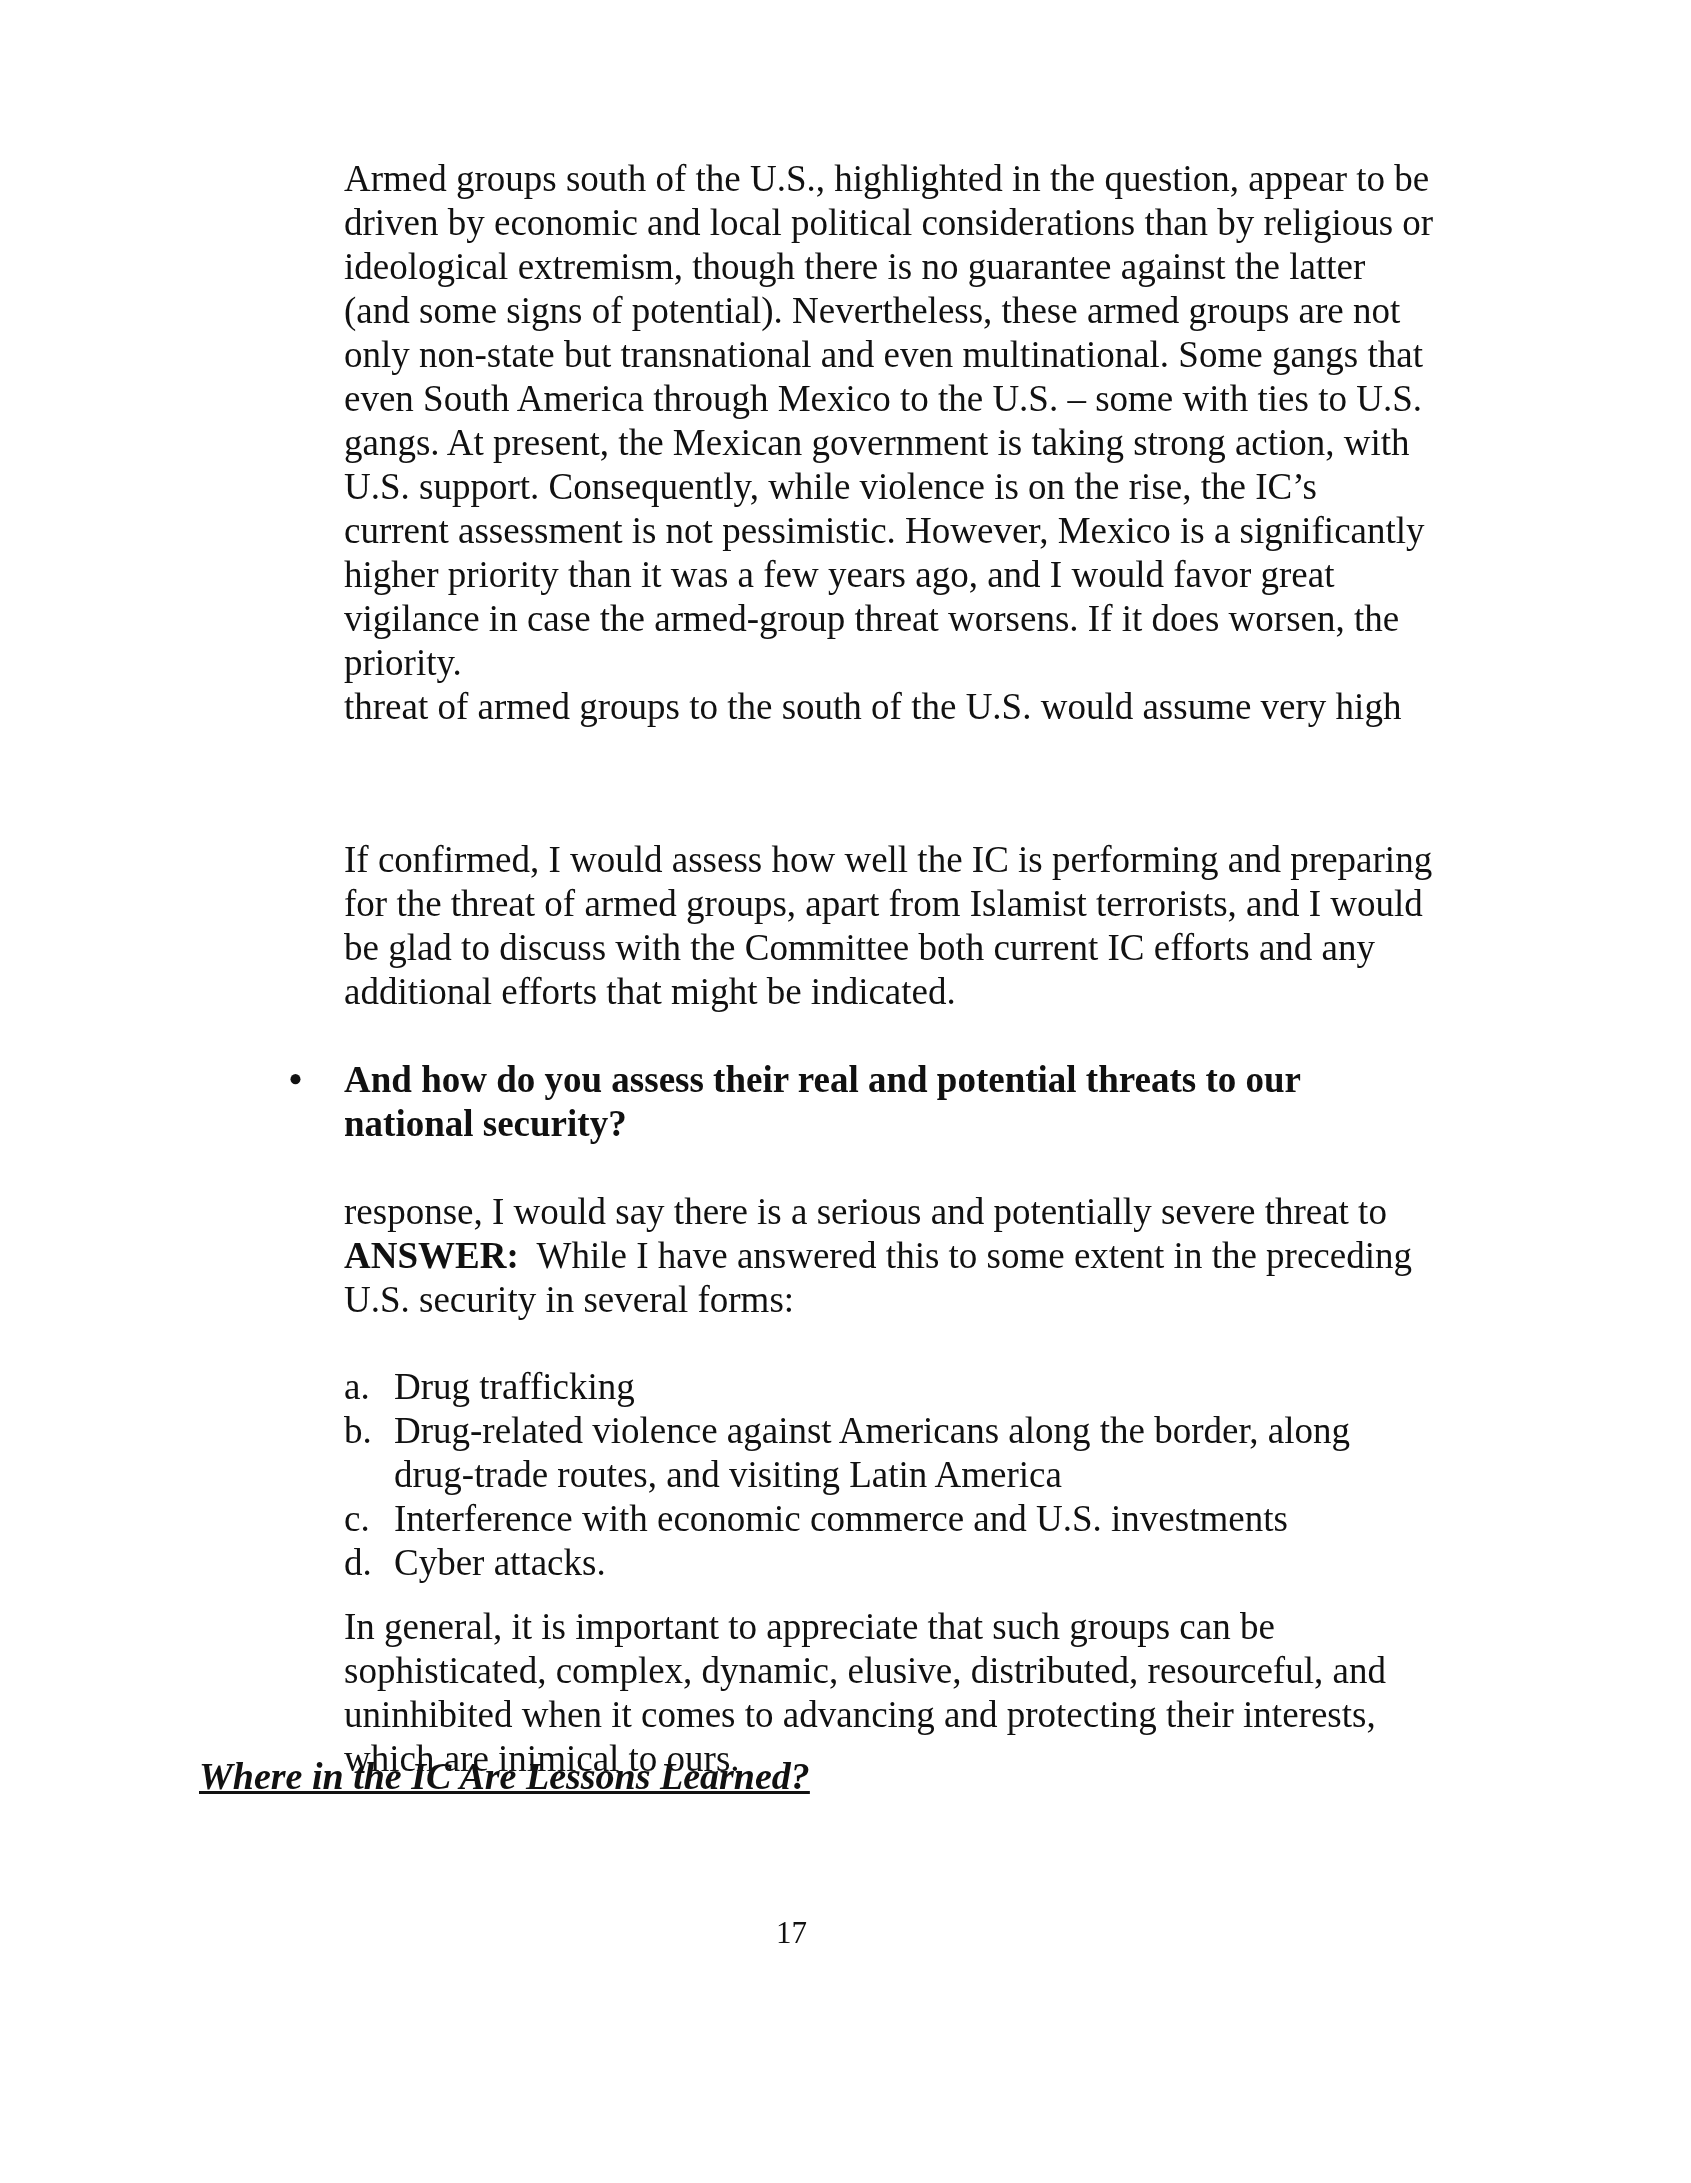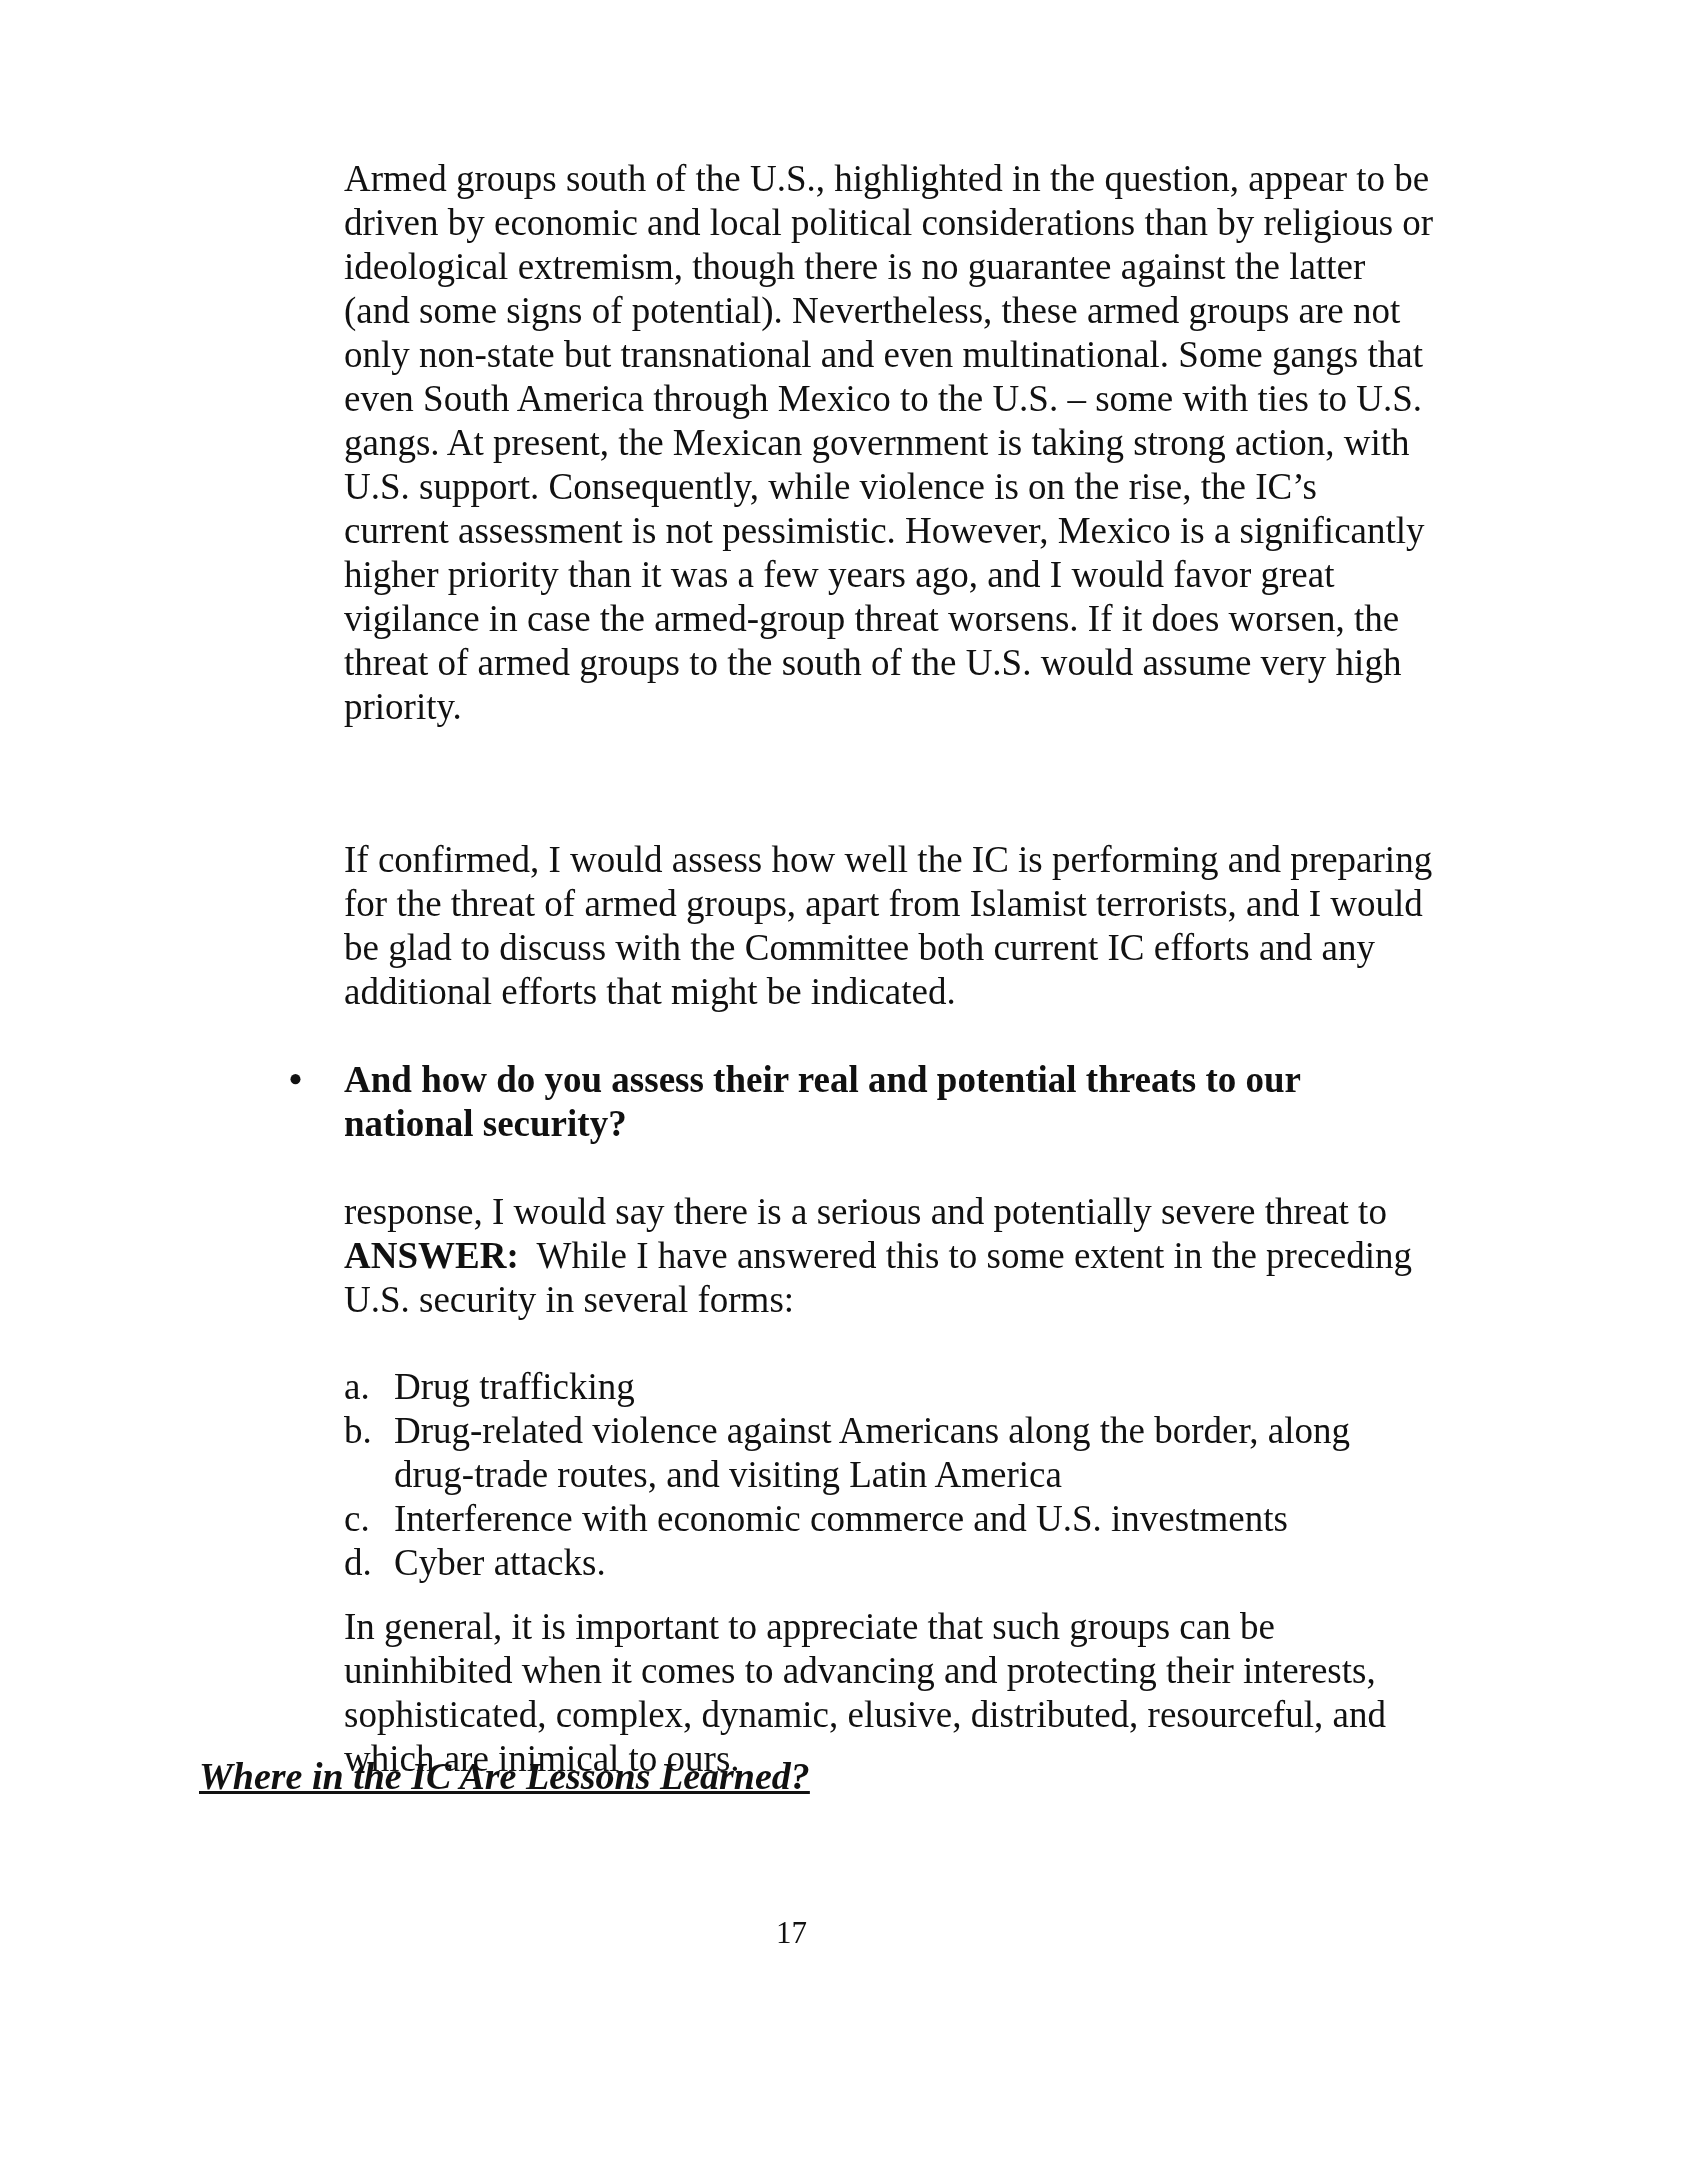--- a/index.html
+++ b/index.html
@@ -32,22 +32,22 @@
     <span class="line">driven by economic and local political considerations than by religious or</span>
     <span class="line">ideological extremism, though there is no guarantee against the latter</span>
     <span class="line">(and some signs of potential).  Nevertheless, these armed groups are not</span>
     <span class="line">only non-state but transnational and even multinational.  Some gangs that</span>
     <span class="line">even South America through Mexico to the U.S. – some with ties to U.S.</span>
     <span class="line">gangs.  At present, the Mexican government is taking strong action, with</span>
     <span class="line">U.S. support.  Consequently, while violence is on the rise, the IC’s</span>
     <span class="line">current assessment is not pessimistic.  However, Mexico is a significantly</span>
     <span class="line">higher priority than it was a few years ago, and I would favor great</span>
     <span class="line">vigilance in case the armed-group threat worsens.  If it does worsen, the</span>
+    <span class="line">priority.</span>
     <span class="line">threat of armed groups to the south of the U.S. would assume very high</span>
-    <span class="line">priority.</span>
   </div>
 
   <div class="block" id="p2">
     <span class="line">If confirmed, I would assess how well the IC is performing and preparing</span>
     <span class="line">for the threat of armed groups, apart from Islamist terrorists, and I would</span>
     <span class="line">be glad to discuss with the Committee both current IC efforts and any</span>
     <span class="line">additional efforts that might be indicated.</span>
   </div>
 
   <div class="bullet-row">
@@ -79,22 +79,22 @@
       <span>Interference with economic commerce and U.S. investments</span>
     </span>
     <span class="li">
       <span class="marker">d.</span>
       <span>Cyber attacks.</span>
     </span>
   </div>
 
   <div class="block" id="p4">
     <span class="line">In general, it is important to appreciate that such groups can be</span>
+    <span class="line">sophisticated, complex, dynamic, elusive, distributed, resourceful, and</span>
     <span class="line">uninhibited when it comes to advancing and protecting their interests,</span>
-    <span class="line">sophisticated, complex, dynamic, elusive, distributed, resourceful, and</span>
     <span class="line">which are inimical to ours.</span>
   </div>
 
   <div class="heading">Where in the IC Are Lessons Learned?</div>
 
   <div class="pagenum">17</div>
 </div>
 
 
 </body></html>

